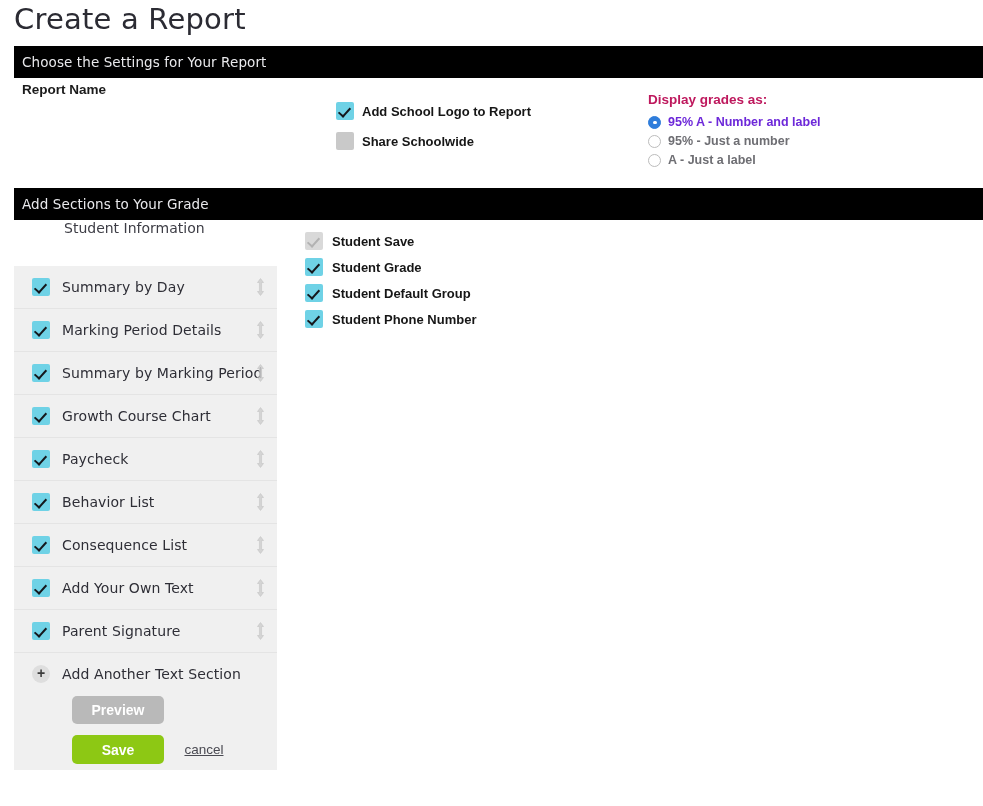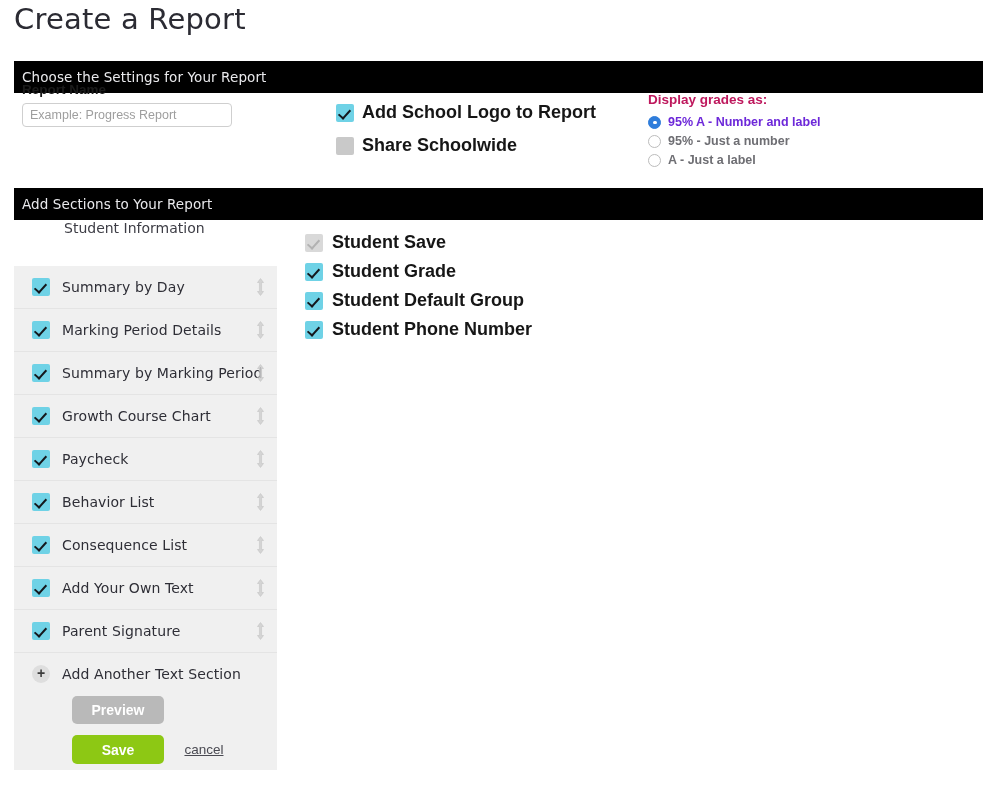--- a/index.html
+++ b/index.html
@@ -40,21 +40,21 @@
     background: #000000;
     color: #e9e9ec;
     font-size: 13.5px;
     font-family: "DejaVu Sans", sans-serif;
     font-weight: 400;
     display: flex;
     align-items: center;
     padding-left: 8px;
     letter-spacing: 0.1px;
   }
-  #bar-settings { top: 46px; margin-top: 15px; }
+  #bar-settings { top: 46px; }
   #bar-sections { top: 188px; }
 
   
   .settings-area {
     position: absolute;
     left: 0; top: 78px;
     width: 983px; height: 110px;
   }
   .report-name-block {
     position: absolute;
@@ -108,21 +108,21 @@
     content: "";
     position: absolute;
     left: 5px; top: 3px;
     width: 5px; height: 10px;
     border: solid #14171c;
     border-width: 0 2.6px 2.6px 0;
     transform: rotate(42deg);
   }
   .chkbox.disabled.checked::after { border-color: #b2b2b2; }
   .chk-label {
-    font-size: 18px;
+    font-size: 13px;
     font-weight: bold;
     color: #161616;
     font-family: "Liberation Sans", sans-serif;
     white-space: nowrap;
   }
 
   
   .grades-block {
     position: absolute;
     left: 648px;
@@ -290,21 +290,20 @@
   <div class="page-title">Create a Report</div>
 
   <div class="section-bar" id="bar-settings">
     <span>Choose the Settings for Your Report</span>
   </div>
 
   <div class="settings-area">
 
     <div class="report-name-block">
       <div class="field-label">Report Name</div>
-      <input class="text-input" type="text" placeholder="Example: Progress Report" style="">
     </div>
 
     <div class="settings-checks">
       <div class="chk-row">
         <span class="chkbox checked"></span>
         <span class="chk-label">Add School Logo to Report</span>
       </div>
       <div class="chk-row">
         <span class="chkbox off"></span>
         <span class="chk-label">Share Schoolwide</span>
@@ -323,21 +322,21 @@
         <span class="radio-label">95% - Just a number</span>
       </div>
       <div class="radio-row">
         <span class="radio"></span>
         <span class="radio-label">A - Just a label</span>
       </div>
     </div>
   </div>
 
   <div class="section-bar" id="bar-sections">
-    <span>Add Sections to Your Report</span>
+    <span>Add Sections to Your Grade</span>
   </div>
 
   <div class="sidebar">
     <div class="sidebar-head">
       <span>Student Information</span>
     </div>
 
     <div class="sec-row">
       <span class="chkbox checked"></span>
       <span class="sec-label">Summary by Day</span>

